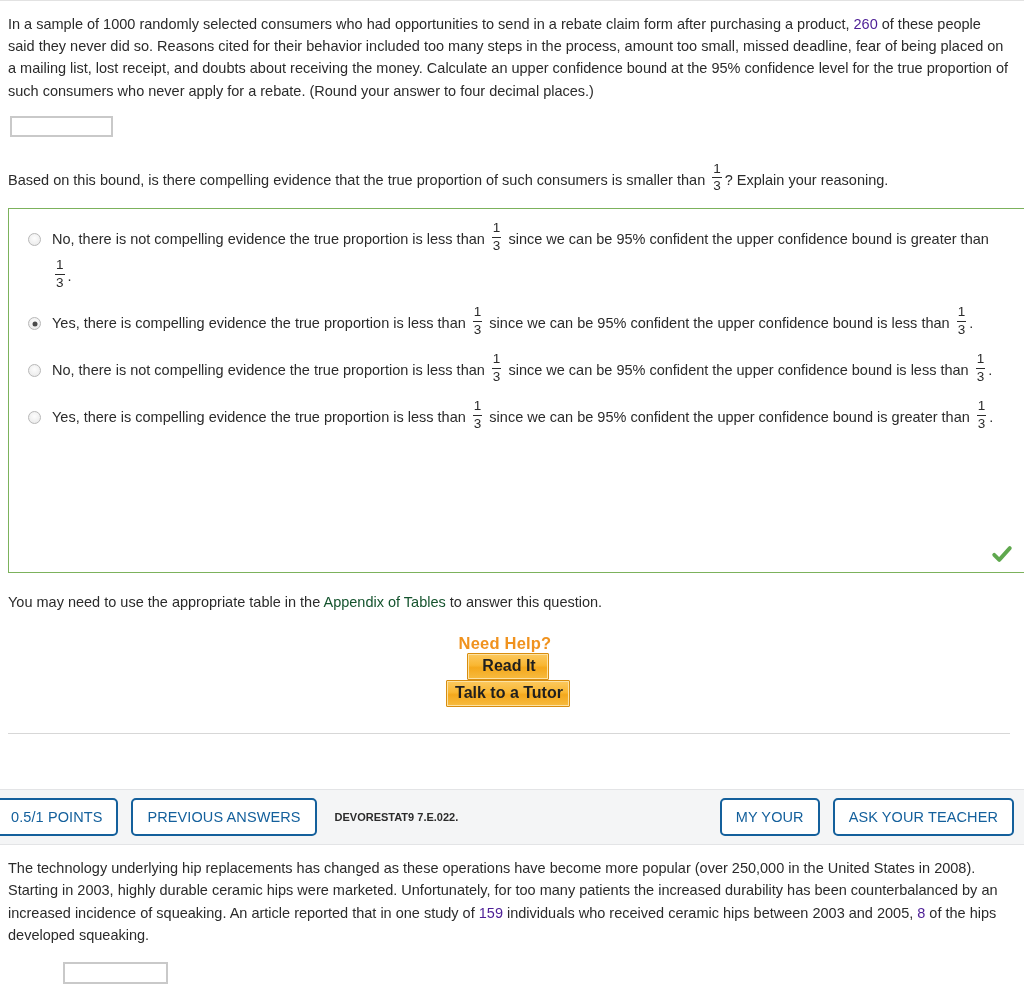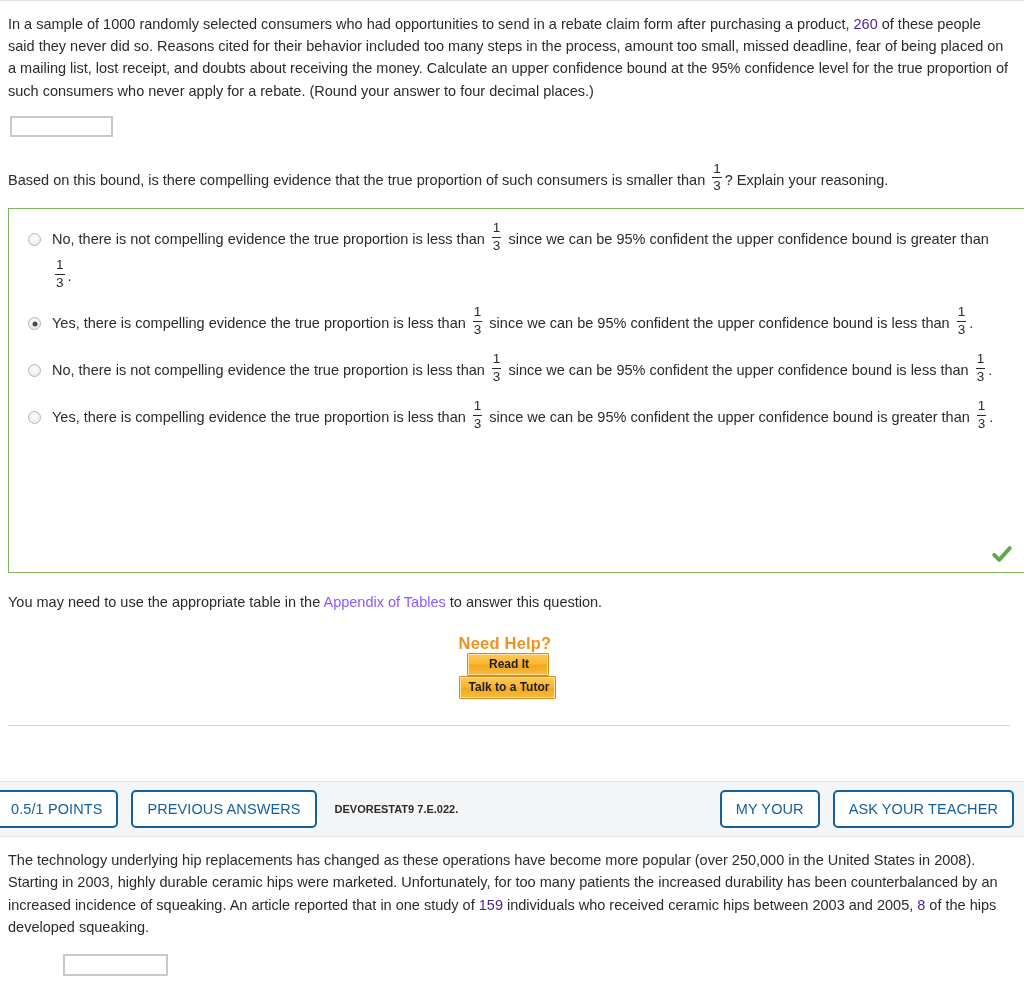--- a/index.html
+++ b/index.html
@@ -125,53 +125,53 @@
     bottom: 7px;
     width: 22px;
     height: 22px;
   }
 
   .note-line {
     margin: 19px 0 0 0;
     line-height: 20px;
   }
   .link {
-    color: #8b5cf6;
+    color: #14532d;
     text-decoration: none;
   }
 
   .need-help-row {
     display: flex;
     align-items: center;
     margin: 22px 0 0 6px;
     flex-direction: column;
   }
   .need-help-label {
     color: #f0921e;
     font-weight: bold;
     font-size: 16.5px;
     margin-right: 14px;
     letter-spacing: .2px;
   }
   .help-btn {
     font-family: "Liberation Sans", sans-serif;
-    font-size: 12px;
+    font-size: 16px;
     font-weight: bold;
     color: #1f1f1f;
     background: linear-gradient(to bottom, #fcc95f 0%, #f9b733 45%, #f4a81c 55%, #f7bb40 100%);
     border: 1px solid #d88d10;
     box-shadow: inset 0 0 0 1px #fde2a2;
     padding: 3px 0 4px 3px;
     margin-right: 9px;
     text-align: center;
     cursor: pointer;
     border-radius: 1px;
   }
   .help-btn.read-it { width: 82px; }
-  .help-btn.tutor { width: 97px; }
+  .help-btn.tutor { width: 124px; }
 
   .section-rule {
     border: none;
     border-top: 1px solid #d7d7d7;
     margin: 26px 0 0 0;
     width: 100%;
   }
 
   .toolbar {
     background: #f4f5f6;

